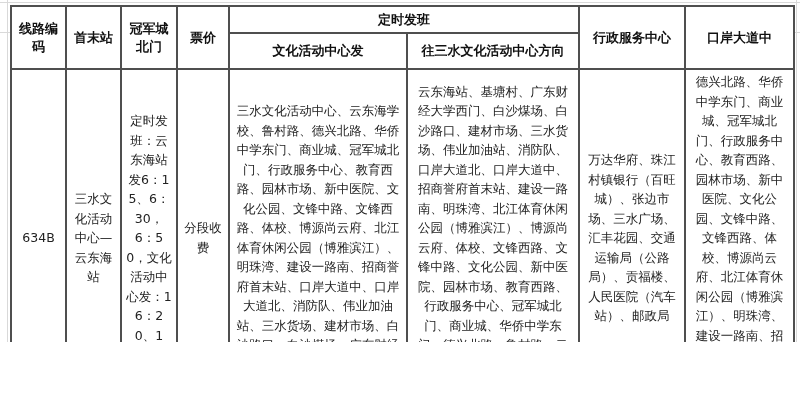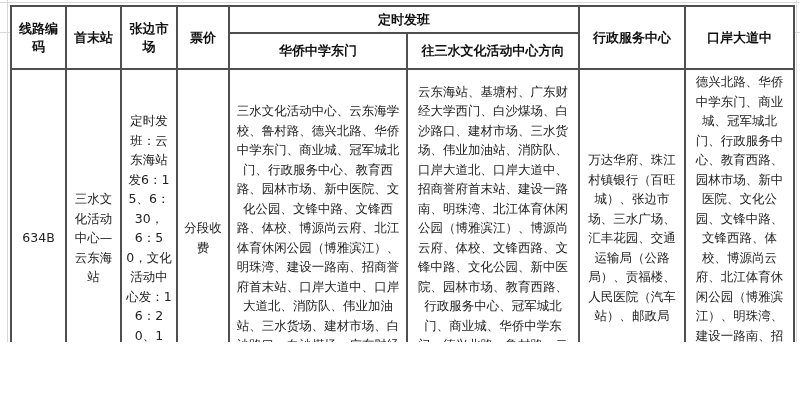--- a/index.html
+++ b/index.html
@@ -76,28 +76,28 @@
       <col style="width:52px">
       <col style="width:178px">
       <col style="width:172px">
       <col style="width:106px">
       <col style="width:109px">
     </colgroup>
     <thead>
       <tr class="hrow1">
         <th rowspan="2">线路编码</th>
         <th rowspan="2">首末站</th>
-        <th rowspan="2">张边市场</th>
+        <th rowspan="2">冠军城北门</th>
         <th rowspan="2">票价</th>
         <th colspan="2">定时发班</th>
         <th rowspan="2">行政服务中心</th>
         <th rowspan="2">口岸大道中</th>
       </tr>
       <tr class="hrow2">
-        <th>华侨中学东门</th>
+        <th>文化活动中心发</th>
         <th>往三水文化活动中心方向</th>
       </tr>
     </thead>
     <tbody>
       <tr>
         <td>634B</td>
         <td>三水文化活动中心—云东海站</td>
         <td>定时发班：云东海站发6：15、6：30，6：50，文化活动中心发：16：20、16：50</td>
         <td>分段收费</td>
         <td>三水文化活动中心、云东海学校、鲁村路、德兴北路、华侨中学东门、商业城、冠军城北门、行政服务中心、教育西路、园林市场、新中医院、文化公园、文锋中路、文锋西路、体校、博源尚云府、北江体育休闲公园（博雅滨江）、明珠湾、建设一路南、招商誉府首末站、口岸大道中、口岸大道北、消防队、伟业加油站、三水货场、建材市场、白沙路口、白沙煤场、广东财经大学西门、基塘村、云东海站</td>

